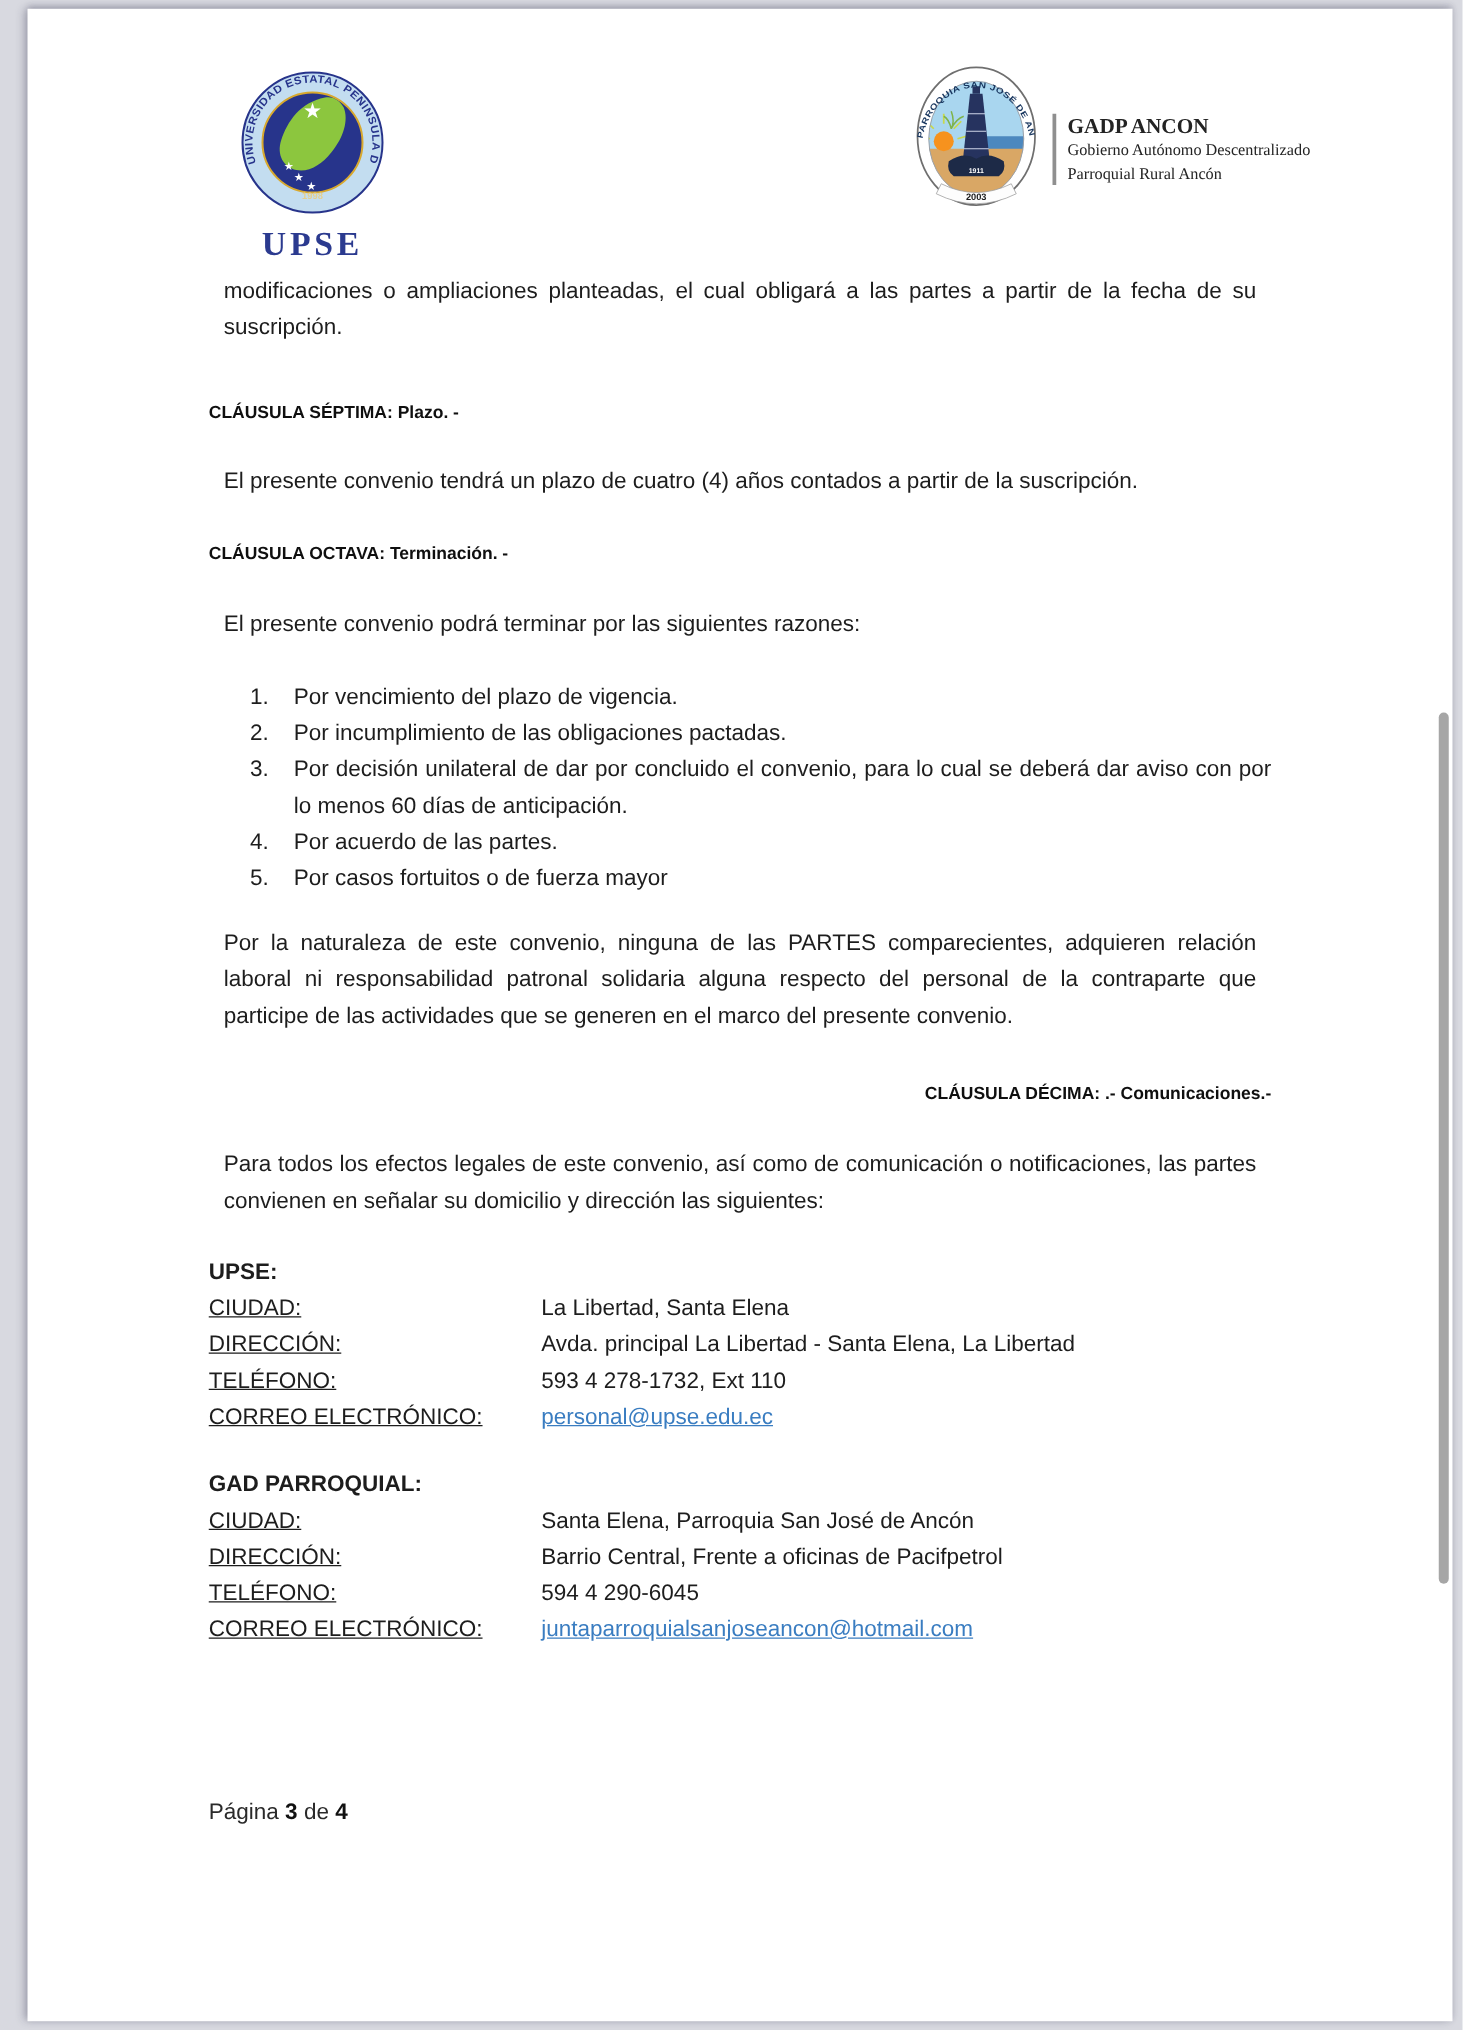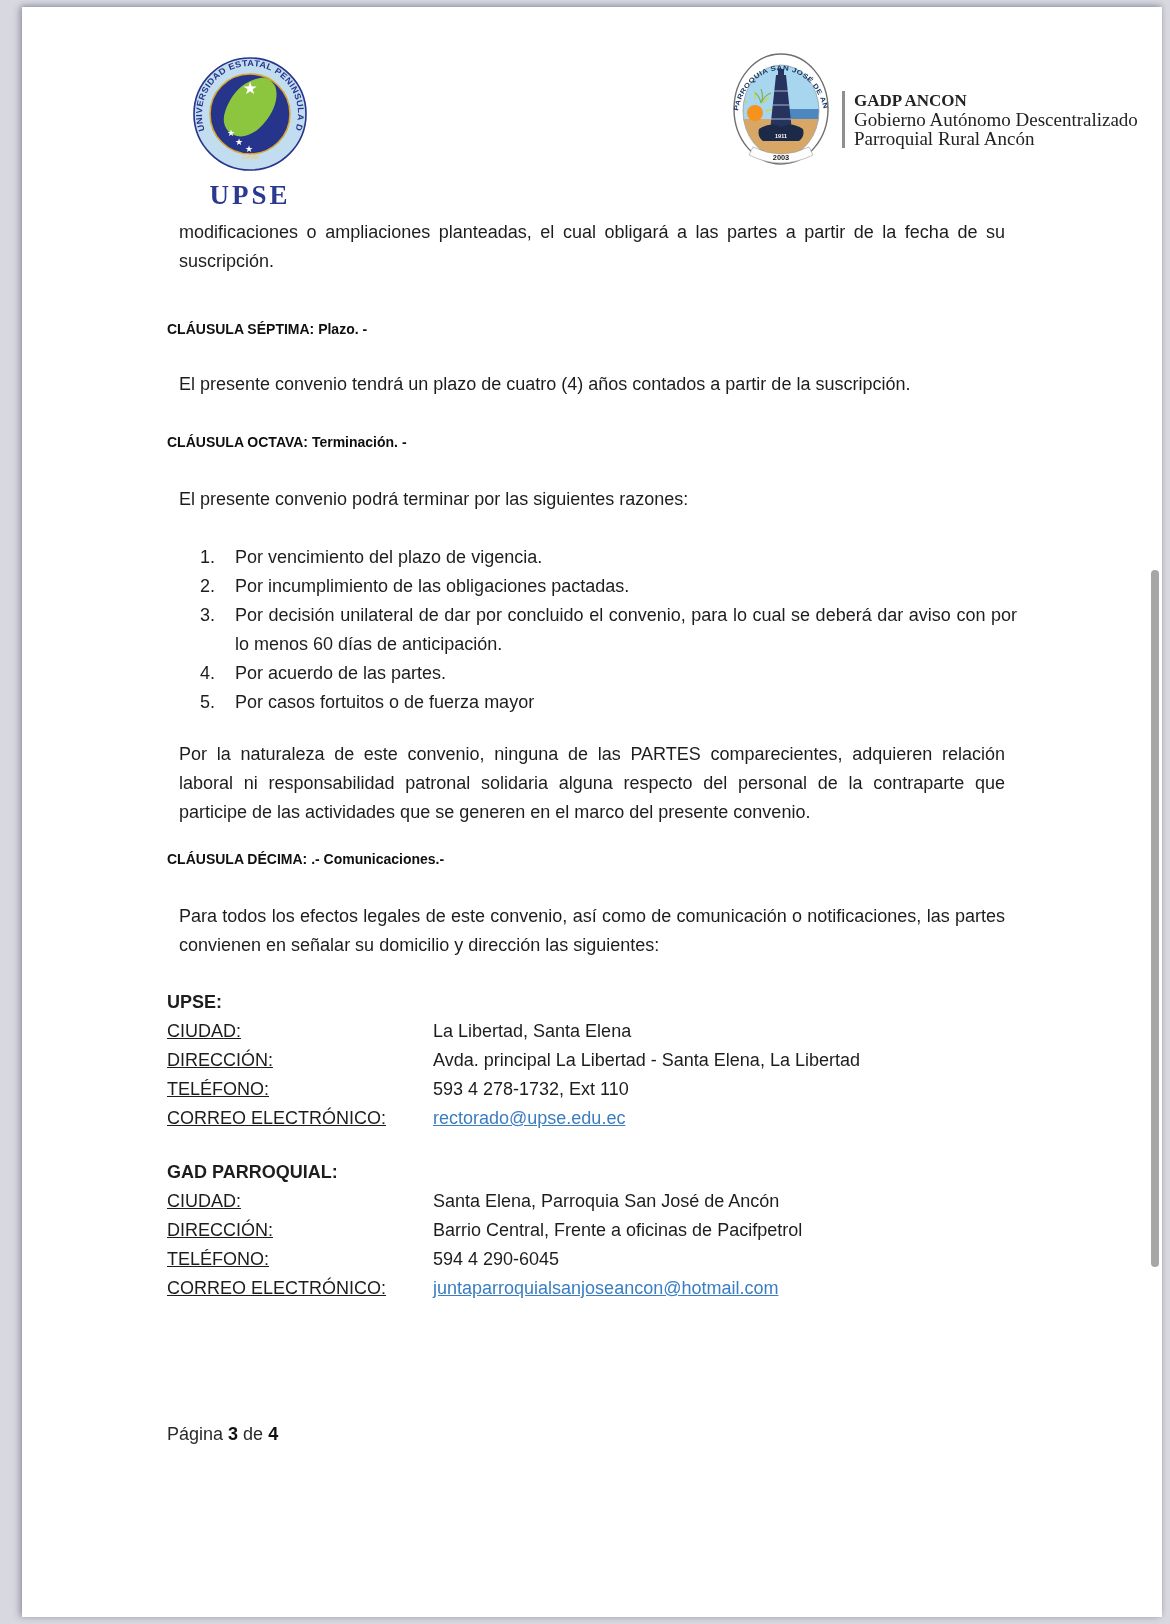--- a/index.html
+++ b/index.html
@@ -16,36 +16,36 @@
   }
   .header-zone{position:relative;height:204px;}
   .upse-logo{position:absolute;left:153px;top:45px;}
   .gadp-logo{position:absolute;left:709px;top:44px;}
   .gadp-textblock{
     position:absolute;left:820px;top:84px;
     border-left:3px solid #8f8f8f;padding-left:9px;
     font-family:"Liberation Serif", serif;color:#232323;line-height:19px;
   }
   .gadp-title{font-weight:bold;font-size:17px;}
-  .gadp-line{font-size:19px;}
+  .gadp-line{font-size:13px;}
   .content{padding:0 145px;font-size:18px;line-height:29px;}
   .para{margin:12px;text-align:justify;}
   .heading{margin:0;font-weight:bold;color:#0f0f0f;font-size:14px;line-height:29px;}
   #p-intro{margin-top:7px;}
   #h-septima{margin-top:39px;}
   #p-septima{margin-top:26px;}
   #h-octava{margin-top:29px;}
   #p-octava{margin-top:28px;}
   .num-list{margin-top:29px;padding-left:33px;}
   .li{display:flex;}
   .li .num{width:35px;flex:0 0 35px;}
   .li .txt{flex:1;text-align:justify;}
   #h-novena{margin-top:16px;}
   #p-novena{margin-top:23px;}
-  #h-decima{margin-top:18px;}
+  #h-decima{margin-top:33px;text-align:right;}
   #p-decima{margin-top:28px;}
   .contacts{margin-top:28px;}
   .contact-title{font-weight:bold;}
   .contact-block + .contact-block{margin-top:25px;}
   .crow{display:flex;}
   .crow .lbl{width:266px;flex:0 0 266px;text-decoration:underline;}
   .crow .val{flex:1;}
   .crow .val.link{color:#3a7dc1;text-decoration:underline;cursor:pointer;}
   .doc-footer{margin-top:117px;text-align:left;color:#2a2a2a;}
   .doc-footer b{color:#111;}
@@ -172,21 +172,21 @@
           <div class="crow">
             <span class="lbl">DIRECCIÓN:</span>
             <span class="val">Avda. principal La Libertad - Santa Elena, La Libertad</span>
           </div>
           <div class="crow">
             <span class="lbl">TELÉFONO:</span>
             <span class="val">593 4 278-1732, Ext 110</span>
           </div>
           <div class="crow">
             <span class="lbl">CORREO ELECTRÓNICO:</span>
-            <span class="val link">rectorado@upse.edu.ec</span>
+            <span class="val link">personal@upse.edu.ec</span>
           </div>
         </div>
         <div class="contact-block">
           <div class="contact-title">GAD PARROQUIAL:</div>
           <div class="crow">
             <span class="lbl">CIUDAD:</span>
             <span class="val">Santa Elena, Parroquia San José de Ancón</span>
           </div>
           <div class="crow">
             <span class="lbl">DIRECCIÓN:</span>

